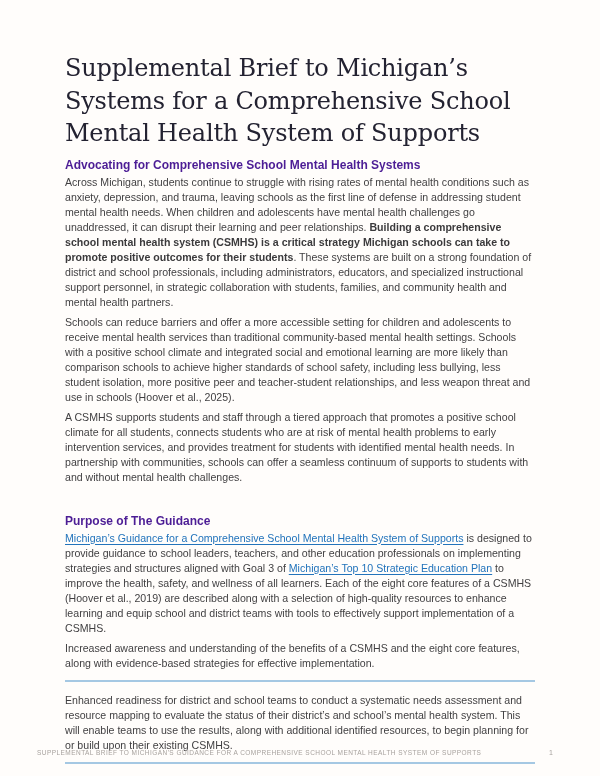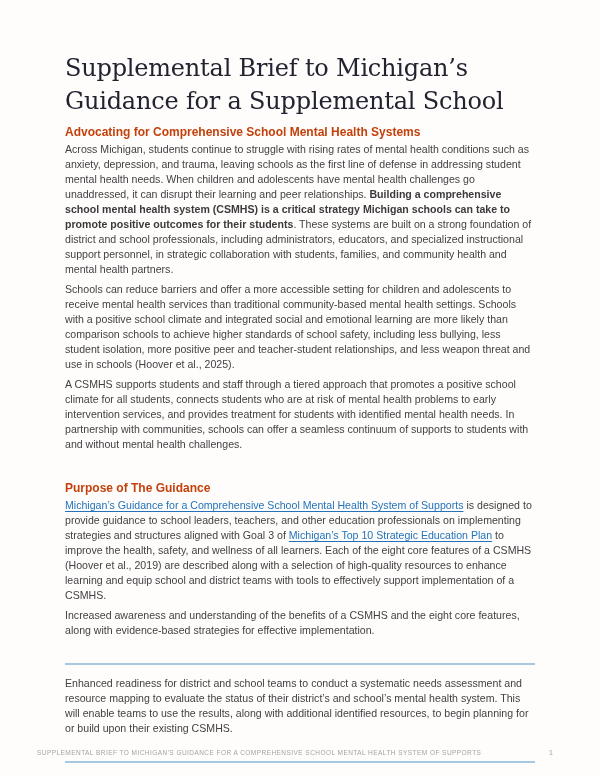--- a/index.html
+++ b/index.html
@@ -25,40 +25,40 @@
     line-height: 32.5px;
     color: #232231;
     letter-spacing: -0.2px;
   }
   .doc-title span { display: block; }
   h2.section-heading {
     font-family: "Liberation Sans", sans-serif;
     font-size: 12px;
     line-height: 16px;
     font-weight: 700;
-    color: #c2410c;
+    color: #4c1d95;
     margin-top: 7px;
     margin-bottom: 2px;
   }
   h2.purpose-heading { margin-top: 28px; }
   p.body-text {
     font-size: 10.6px;
     line-height: 15px;
     color: #403f41;
     margin: 5px 0;
   }
   p.first-after-heading { margin-top: 2px; }
   p.body-text strong { font-weight: 700; color: #3b3a3c; }
   a.doc-link {
     color: #2273bb;
     text-underline-offset: 2px;
   }
   .outcome {
     border-bottom: 2px solid #a5c8e3;
-    padding-bottom: 20px;
+    padding-bottom: 4px;
     margin-bottom: 11px;
   }
   .outcome p.body-text { margin-bottom: 5px; }
   .footer {
     position: absolute;
     left: 37px;
     right: 47px;
     top: 749px;
     display: flex;
     justify-content: space-between;
@@ -70,21 +70,22 @@
   .footer .page-num { font-size: 7px; letter-spacing: 0; }
 </style>
 </head>
 <body>
 
 <div class="page">
   <div class="content">
 
     <h1 class="doc-title">
       <span>Supplemental Brief to Michigan’s</span>
-      <span>Guidance for a Supplemental School</span>
+      <span>Systems for a Comprehensive School</span>
+      <span>Mental Health System of Supports</span>
     </h1>
 
     <h2 class="section-heading">Advocating for Comprehensive School Mental Health Systems</h2>
 
     <p class="body-text first-after-heading"><span>Across Michigan, students continue to struggle with rising rates of mental health conditions such as anxiety, depression, and trauma, leaving schools as the first line of defense in addressing student mental health needs. When children and adolescents have mental health challenges go unaddressed, it can disrupt their learning and peer relationships. </span><strong>Building a comprehensive school mental health system (CSMHS) is a critical strategy Michigan schools can take to promote positive outcomes for their students</strong><span>. These systems are built on a strong foundation of district and school professionals, including administrators, educators, and specialized instructional support personnel, in strategic collaboration with students, families, and community health and mental health partners.</span></p>
 
     <p class="body-text">Schools can reduce barriers and offer a more accessible setting for children and adolescents to receive mental health services than traditional community-based mental health settings. Schools with a positive school climate and integrated social and emotional learning are more likely than comparison schools to achieve higher standards of school safety, including less bullying, less student isolation, more positive peer and teacher-student relationships, and less weapon threat and use in schools (Hoover et al., 2025).</p>
 
     <p class="body-text">A CSMHS supports students and staff through a tiered approach that promotes a positive school climate for all students, connects students who are at risk of mental health problems to early intervention services, and provides treatment for students with identified mental health needs. In partnership with communities, schools can offer a seamless continuum of supports to students with and without mental health challenges.</p>
 

